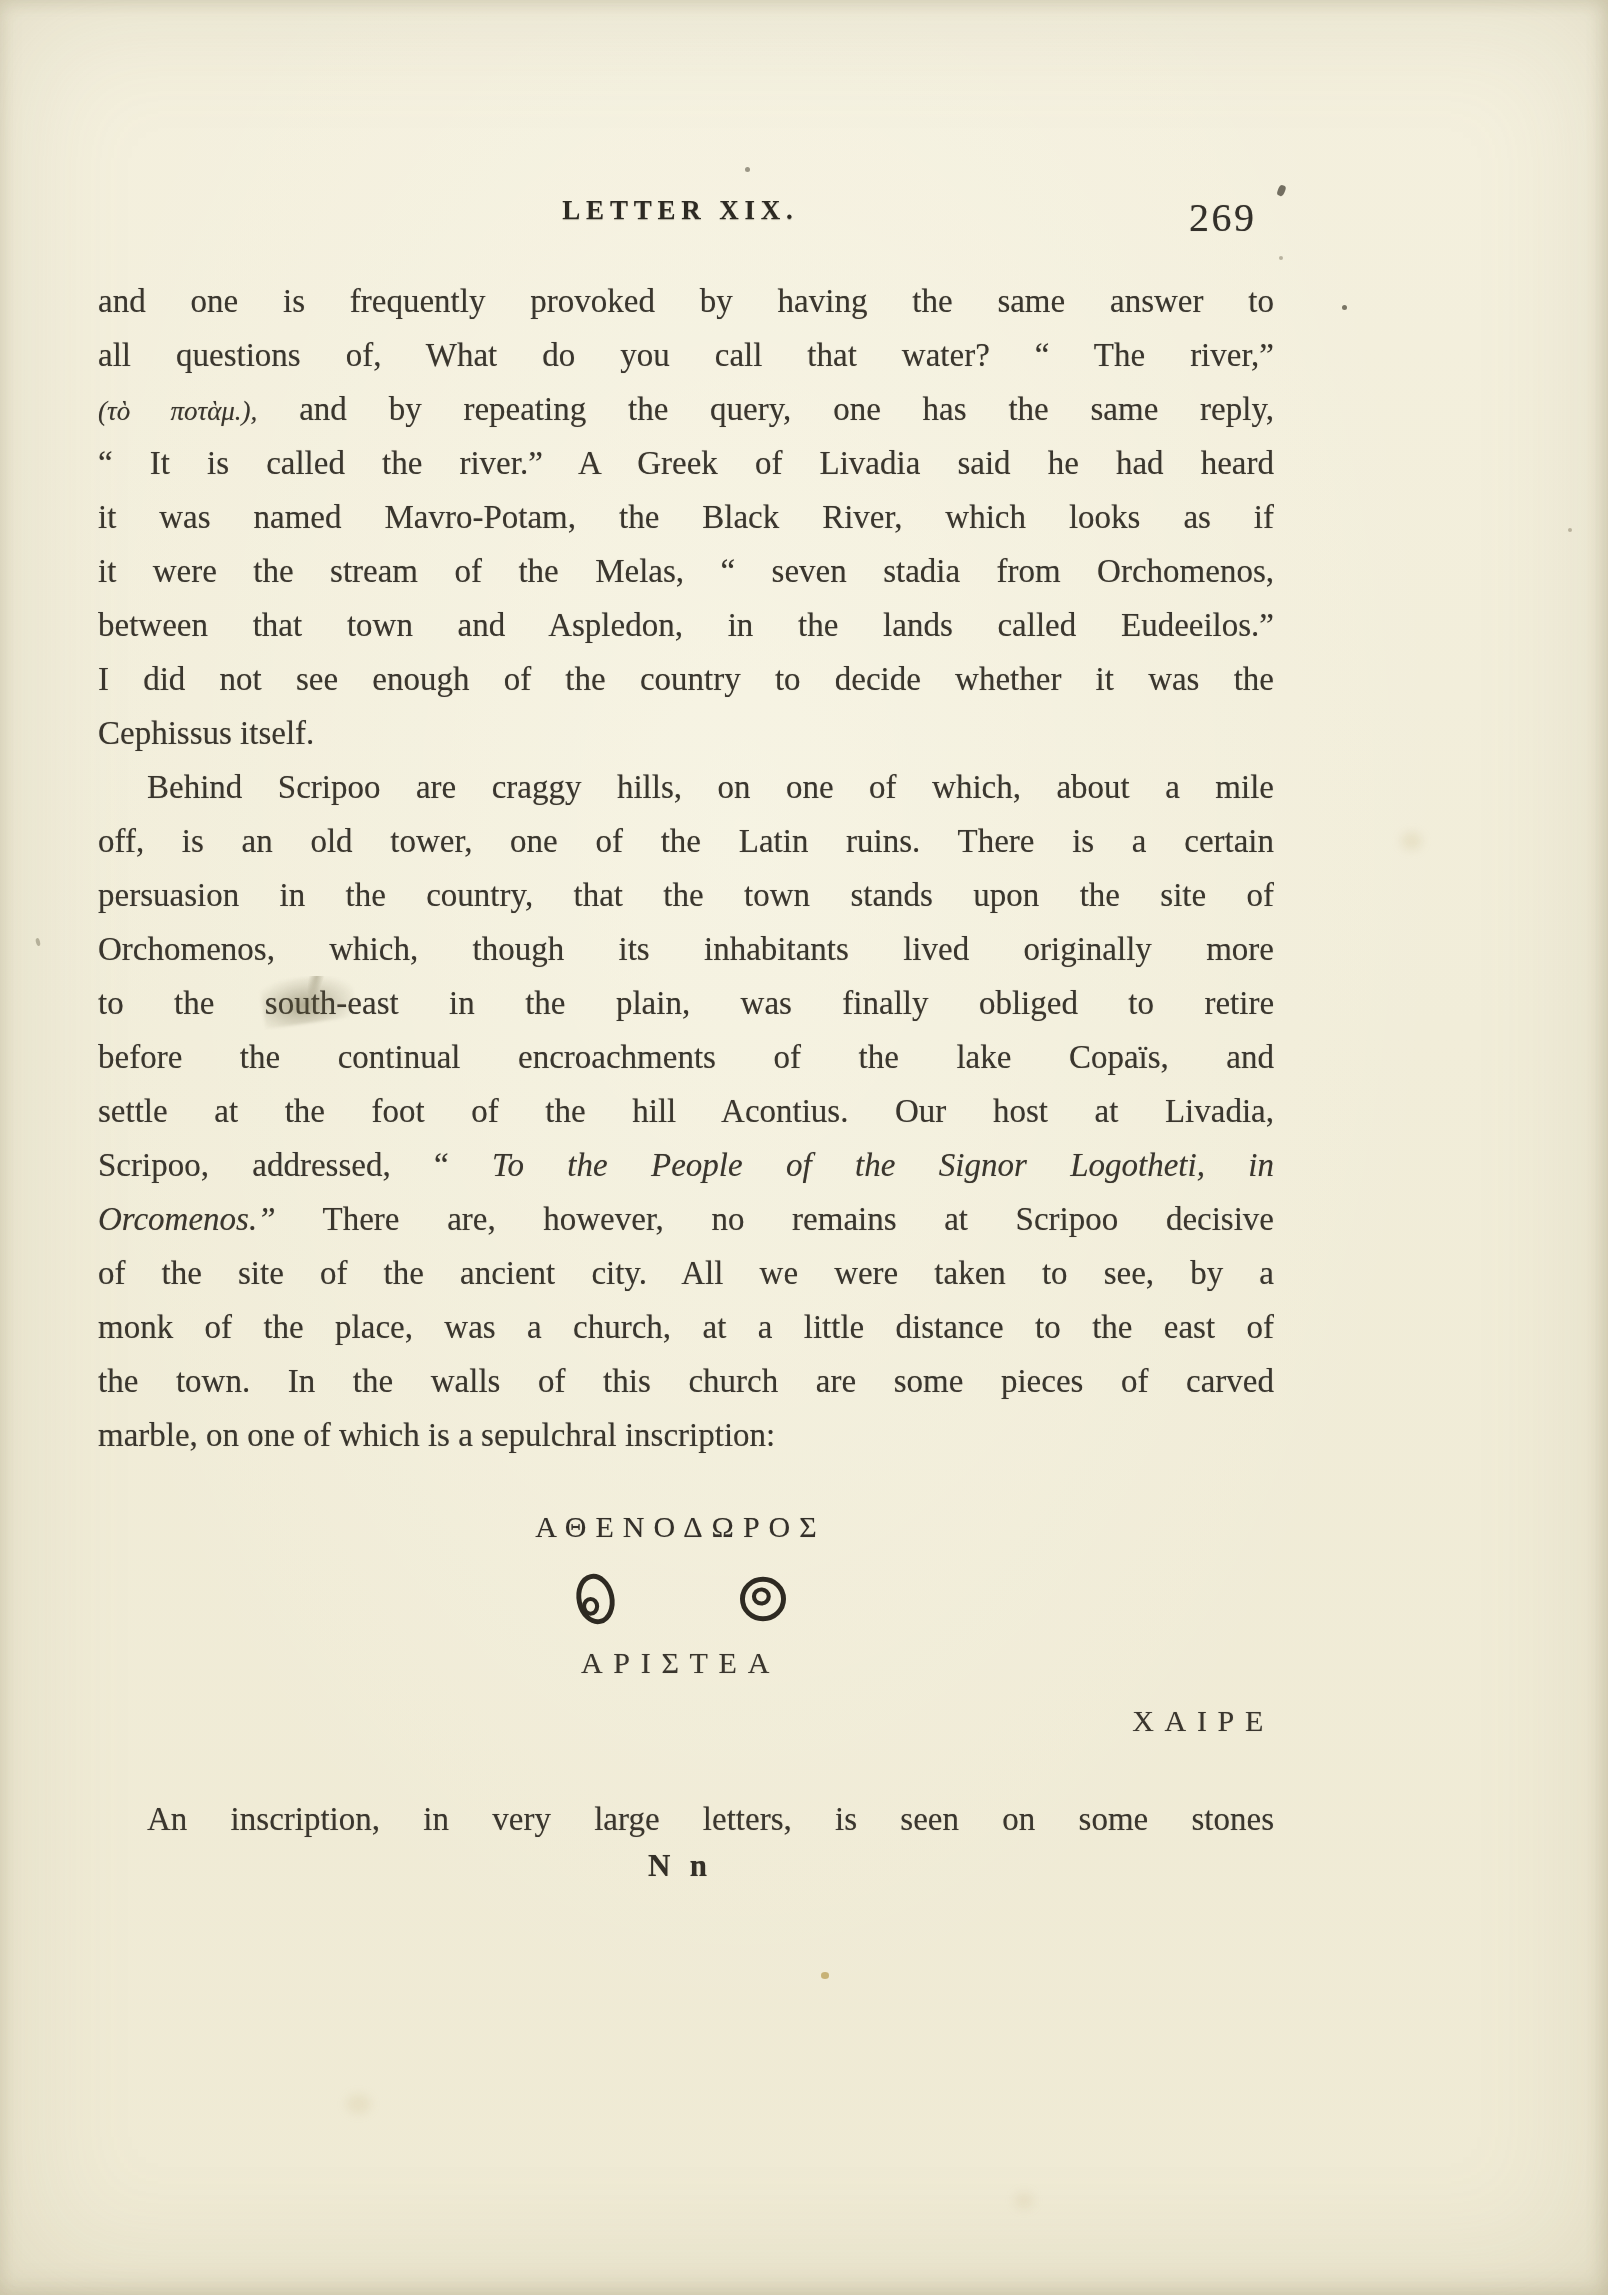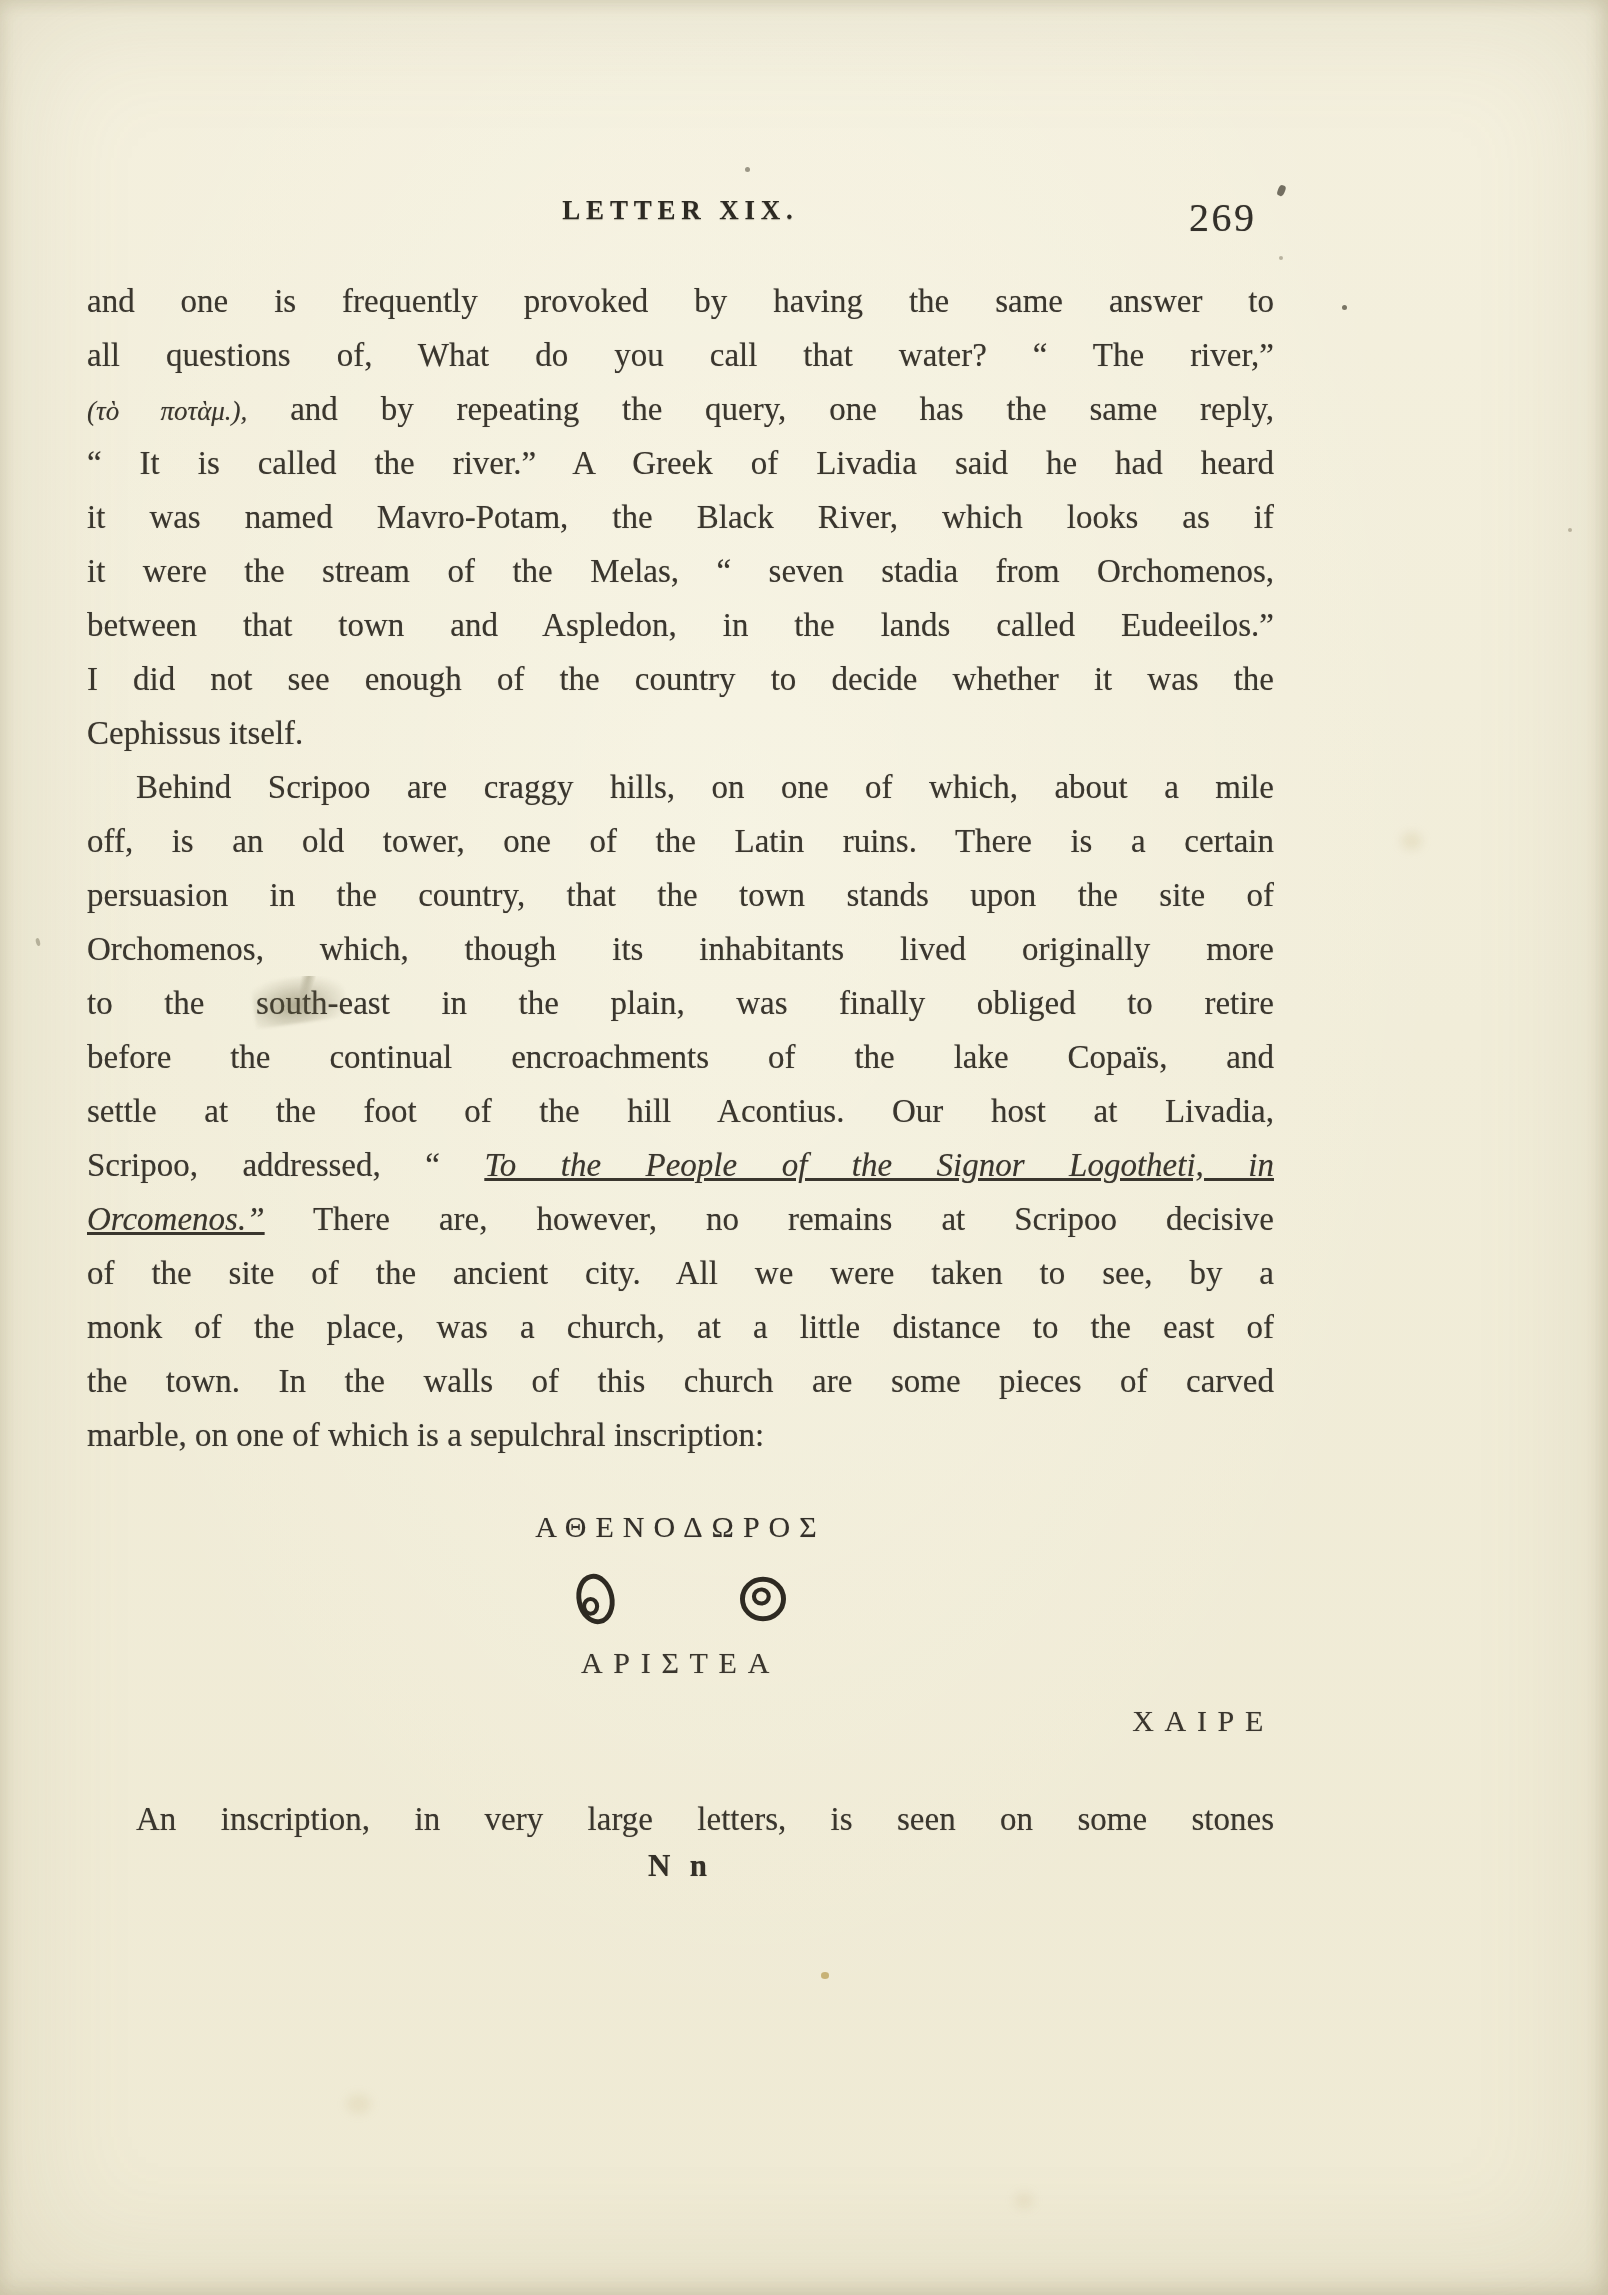--- a/index.html
+++ b/index.html
@@ -26,25 +26,25 @@
   .folio{
     position:absolute;top:194px;left:1189px;font-size:40px;letter-spacing:2.5px;color:#33302a;
     text-shadow:0 0 0.8px rgba(51,48,42,0.5);
   }
   
   .content{
     position:absolute;left:87px;top:274px;width:1187px;
     font-size:33px;line-height:54px;
     text-shadow:0 0 0.8px rgba(58,54,46,0.45);
   }
-  .line{height:54px;overflow:hidden;text-align:justify;text-align-last:justify;}
+  .line{height:54px;overflow:hidden;text-align:justify;text-align-last:justify;margin-left:11px;}
   .line.short{text-align-last:left;}
   .line.indent{text-indent:49px;}
   .greek{font-style:italic;font-size:27px;}
-  .ital{font-style:italic;text-decoration:underline;}
+  .ital{font-style:italic;}
   
   .smudge{position:relative;}
   .smudge::after{
     content:"";position:absolute;left:-3.3px;right:45px;top:-8.2px;bottom:-1.6px;
     background:radial-gradient(ellipse at 45% 60%, rgba(96,90,58,0.45), rgba(96,90,58,0.12) 55%, rgba(96,90,58,0) 78%);
     transform:rotate(-8deg);filter:blur(1.6px);pointer-events:none;
   }
   .smudge::before{
     content:"";position:absolute;left:34%;top:-38px;width:15px;height:53px;
     background:radial-gradient(ellipse at center, rgba(100,94,60,0.35), rgba(100,94,60,0) 72%);

